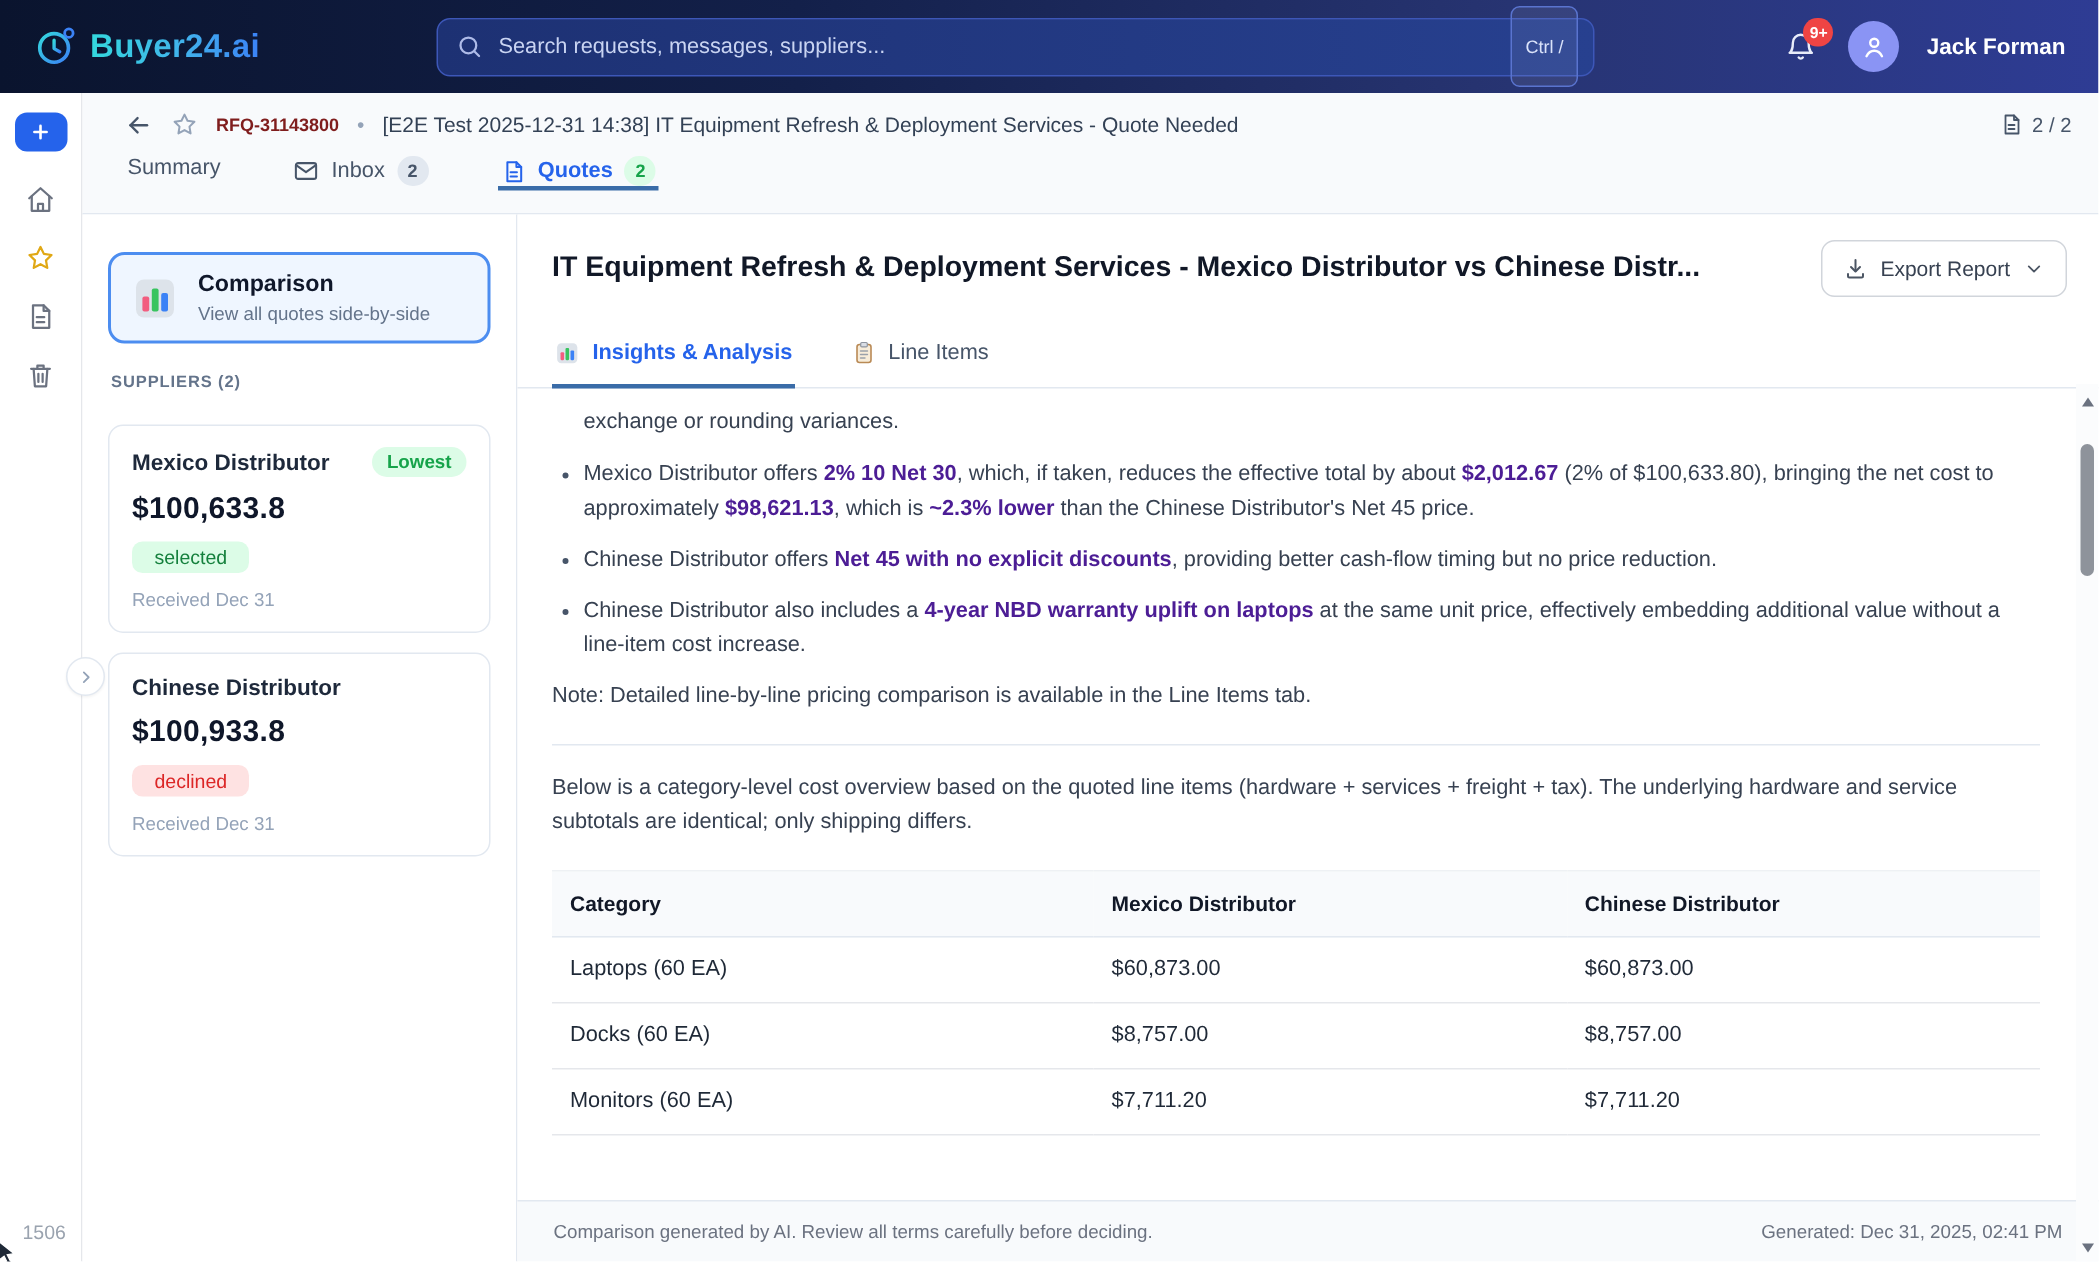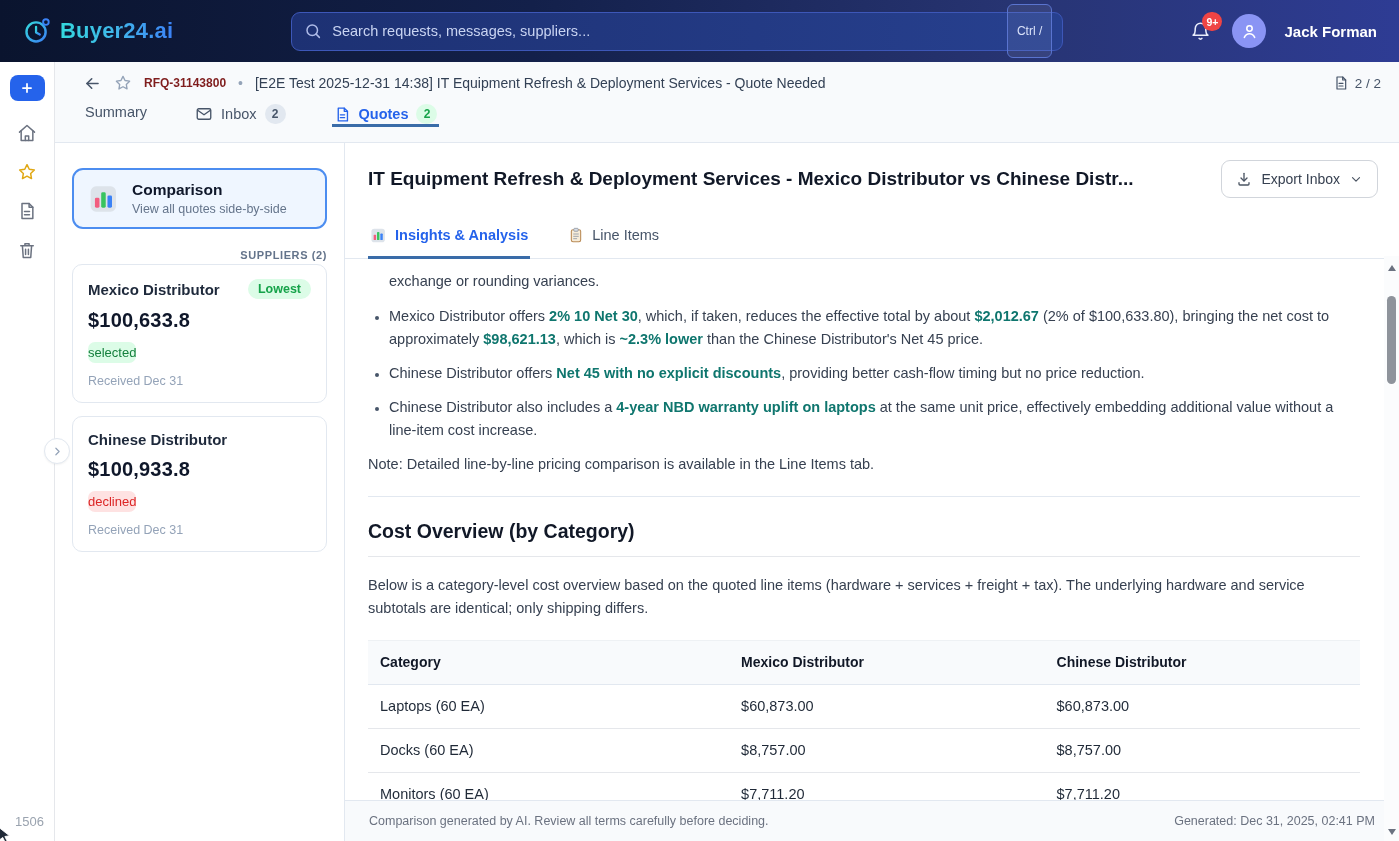--- a/index.html
+++ b/index.html
@@ -60,48 +60,48 @@
   .count-badge { min-width:21px; height:20px; border-radius:10px; display:inline-flex; align-items:center; justify-content:center; font-size:12px; padding:0 6px; font-weight:600; }
   .count-badge.gray { background:#e2e8f0; color:#475569; }
   .count-badge.green { background:#dcfce7; color:#16a34a; }
 
   
   .content-row { flex:1; display:flex; min-height:0; }
   .sidebar { width:290px; flex:none; border-right:1px solid #e2e8f0; background:#fff; padding:25px 17px 0 17px; }
   .cmp-card { display:flex; align-items:center; gap:12px; background:#eff6ff; border:2px solid #4c8df0; border-radius:11px; padding:11px 14px; cursor:pointer; }
   .cmp-title { font-size:15.5px; font-weight:700; color:#0f172a; }
   .cmp-sub { font-size:12.5px; color:#64748b; margin-top:3px; }
-  .suppliers-label { margin:20px 0 3px 2px; font-size:11px; font-weight:700; letter-spacing:.6px; color:#64748b;text-align:right; }
+  .suppliers-label { margin:20px 0 22px 2px; font-size:11px; font-weight:700; letter-spacing:.6px; color:#64748b; }
   .sup-card { background:#fff; border:1px solid #e2e8f0; border-radius:10px; padding:14px 15px; margin-bottom:13px; cursor:pointer; }
   .sup-head { display:flex; align-items:center; justify-content:space-between; }
   .sup-name { font-size:15px; font-weight:700; color:#1e293b; }
   .tag-lowest { background:#dcfce7; color:#16a34a; font-size:12.5px; font-weight:600; padding:3px 10px; border-radius:13px; }
   .sup-price { font-size:20px; font-weight:800; color:#0f172a; margin-top:10px; letter-spacing:.2px; }
-  .status-pill { display:inline-block; margin-top:10px; font-size:13px; padding:3px 0; border-radius:7px; }
+  .status-pill { display:inline-block; margin-top:10px; font-size:13px; padding:3px 15px; border-radius:7px; }
   .status-pill.green { background:#dcfce7; color:#15803d; }
   .status-pill.red { background:#fee2e2; color:#dc2626; }
   .sup-received { margin-top:11px; font-size:12.5px; color:#94a3b8; }
 
   
   .main-panel { flex:1; display:flex; flex-direction:column; min-width:0; background:#fff; }
   .main-header { height:71px; display:flex; align-items:center; justify-content:space-between; padding:0 21px 0 23px; flex:none; }
   .page-title { font-size:19px; font-weight:700; color:#111827; white-space:nowrap; overflow:hidden; }
   .export-btn { display:flex; align-items:center; gap:9px; height:38px; padding:0 14px; background:#fff;
     border:1px solid #d1d5db; border-radius:9px; font-size:14px; color:#374151; font-weight:500; cursor:pointer; font-family:inherit; white-space:nowrap; margin-left:20px; }
   .export-btn svg { color:#4b5563; }
   .main-tabs { height:45px; border-bottom:1px solid #e2e8f0; display:flex; align-items:stretch; padding-left:23px; gap:36px; flex:none; }
   .mtab { display:flex; align-items:center; gap:8px; font-size:14.5px; color:#475569; cursor:pointer; border-bottom:3px solid transparent; margin-bottom:-1px; padding:0 2px; }
   .mtab.active { color:#2563eb; font-weight:600; border-bottom-color:#3a6ca8; }
 
   .main-scroll { flex:1; overflow:hidden; padding:11px 39px 0 23px; font-size:14.5px; line-height:23px; color:#374151; }
   .partial-line { margin-left:21px; }
   .bullets { margin:12px 0 0 0; padding-left:21px; list-style:disc outside; }
   .bullets li { margin-bottom:11px; padding-left:0; }
   .bullets li::marker { color:#475569; font-size:12px; }
-  strong { color:#0f766e; font-weight:700;text-align:center; }
+  strong { color:#4c1d95; font-weight:700;text-align:center; }
   .note-line { margin-top:8px; }
   .hr { border:none; border-top:1px solid #e2e8f0; margin-top:20px; }
   .section-title { margin-top:23px; padding-bottom:13px; border-bottom:1px solid #e5e7eb; font-size:19.5px; font-weight:700; color:#111827; }
   .section-intro { margin-top:17px; }
   table.cost { width:100%; border-collapse:collapse; margin-top:20px; }
   table.cost th { background:#f8fafc; text-align:left; font-size:14px; font-weight:700; color:#111827;
     padding:10px 12px; border-top:1px solid #eef1f4; border-bottom:1px solid #e2e8f0; }
   table.cost th:nth-child(1) { width:36.4%; }
   table.cost th:nth-child(2) { width:31.8%; }
   table.cost td { padding:10px 12px; font-size:14.5px; color:#1f2937; border-bottom:1px solid #e5e7eb; }
@@ -313,21 +313,21 @@
         <div class="main-header">
           <h1 class="page-title">IT Equipment Refresh &amp; Deployment Services - Mexico Distributor vs Chinese Distr...</h1>
           <button class="export-btn">
             <span>
               <svg width="16" height="16" viewBox="0 0 24 24" fill="none" stroke="currentColor" stroke-width="2" stroke-linecap="round" stroke-linejoin="round">
                   <path d="M12 3.5v11"></path>
                   <path d="M7.5 10.5l4.5 4.5 4.5-4.5"></path>
                   <path d="M4.5 17.5v2a1.5 1.5 0 001.5 1.5h12a1.5 1.5 0 001.5-1.5v-2"></path>
                 </svg>
             </span>
-            <span>Export Inbox</span>
+            <span>Export Report</span>
             <span>
               <svg width="14" height="14" viewBox="0 0 24 24" fill="none" stroke="currentColor" stroke-width="2" stroke-linecap="round" stroke-linejoin="round">
                   <path d="M6 9.5l6 6 6-6"></path>
                 </svg>
             </span>
           </button>
         </div>
 
         <div class="main-tabs">
           <div class="mtab active">
@@ -355,21 +355,20 @@
 
         <div class="main-scroll">
           <div class="partial-line">exchange or rounding variances.</div>
           <ul class="bullets">
               <li>Mexico Distributor offers <strong>2% 10 Net 30</strong>, which, if taken, reduces the effective total by about <strong>$2,012.67</strong> (2% of $100,633.80), bringing the net cost to approximately <strong>$98,621.13</strong>, which is <strong>~2.3% lower</strong> than the Chinese Distributor's Net 45 price.</li>
               <li>Chinese Distributor offers <strong>Net 45 with no explicit discounts</strong>, providing better cash-flow timing but no price reduction.</li>
               <li>Chinese Distributor also includes a <strong>4-year NBD warranty uplift on laptops</strong> at the same unit price, effectively embedding additional value without a line-item cost increase.</li>
             </ul>
           <div class="note-line">Note: Detailed line-by-line pricing comparison is available in the Line Items tab.</div>
           <hr class="hr">
-          <h2 class="section-title">Cost Overview (by Category)</h2>
           <p class="section-intro">Below is a category-level cost overview based on the quoted line items (hardware + services + freight + tax). The underlying hardware and service subtotals are identical; only shipping differs.</p>
           <table class="cost">
             <thead>
                 <tr>
                   <th>Category</th>
                   <th>Mexico Distributor</th>
                   <th>Chinese Distributor</th>
                 </tr>
               </thead>
             <tbody>

